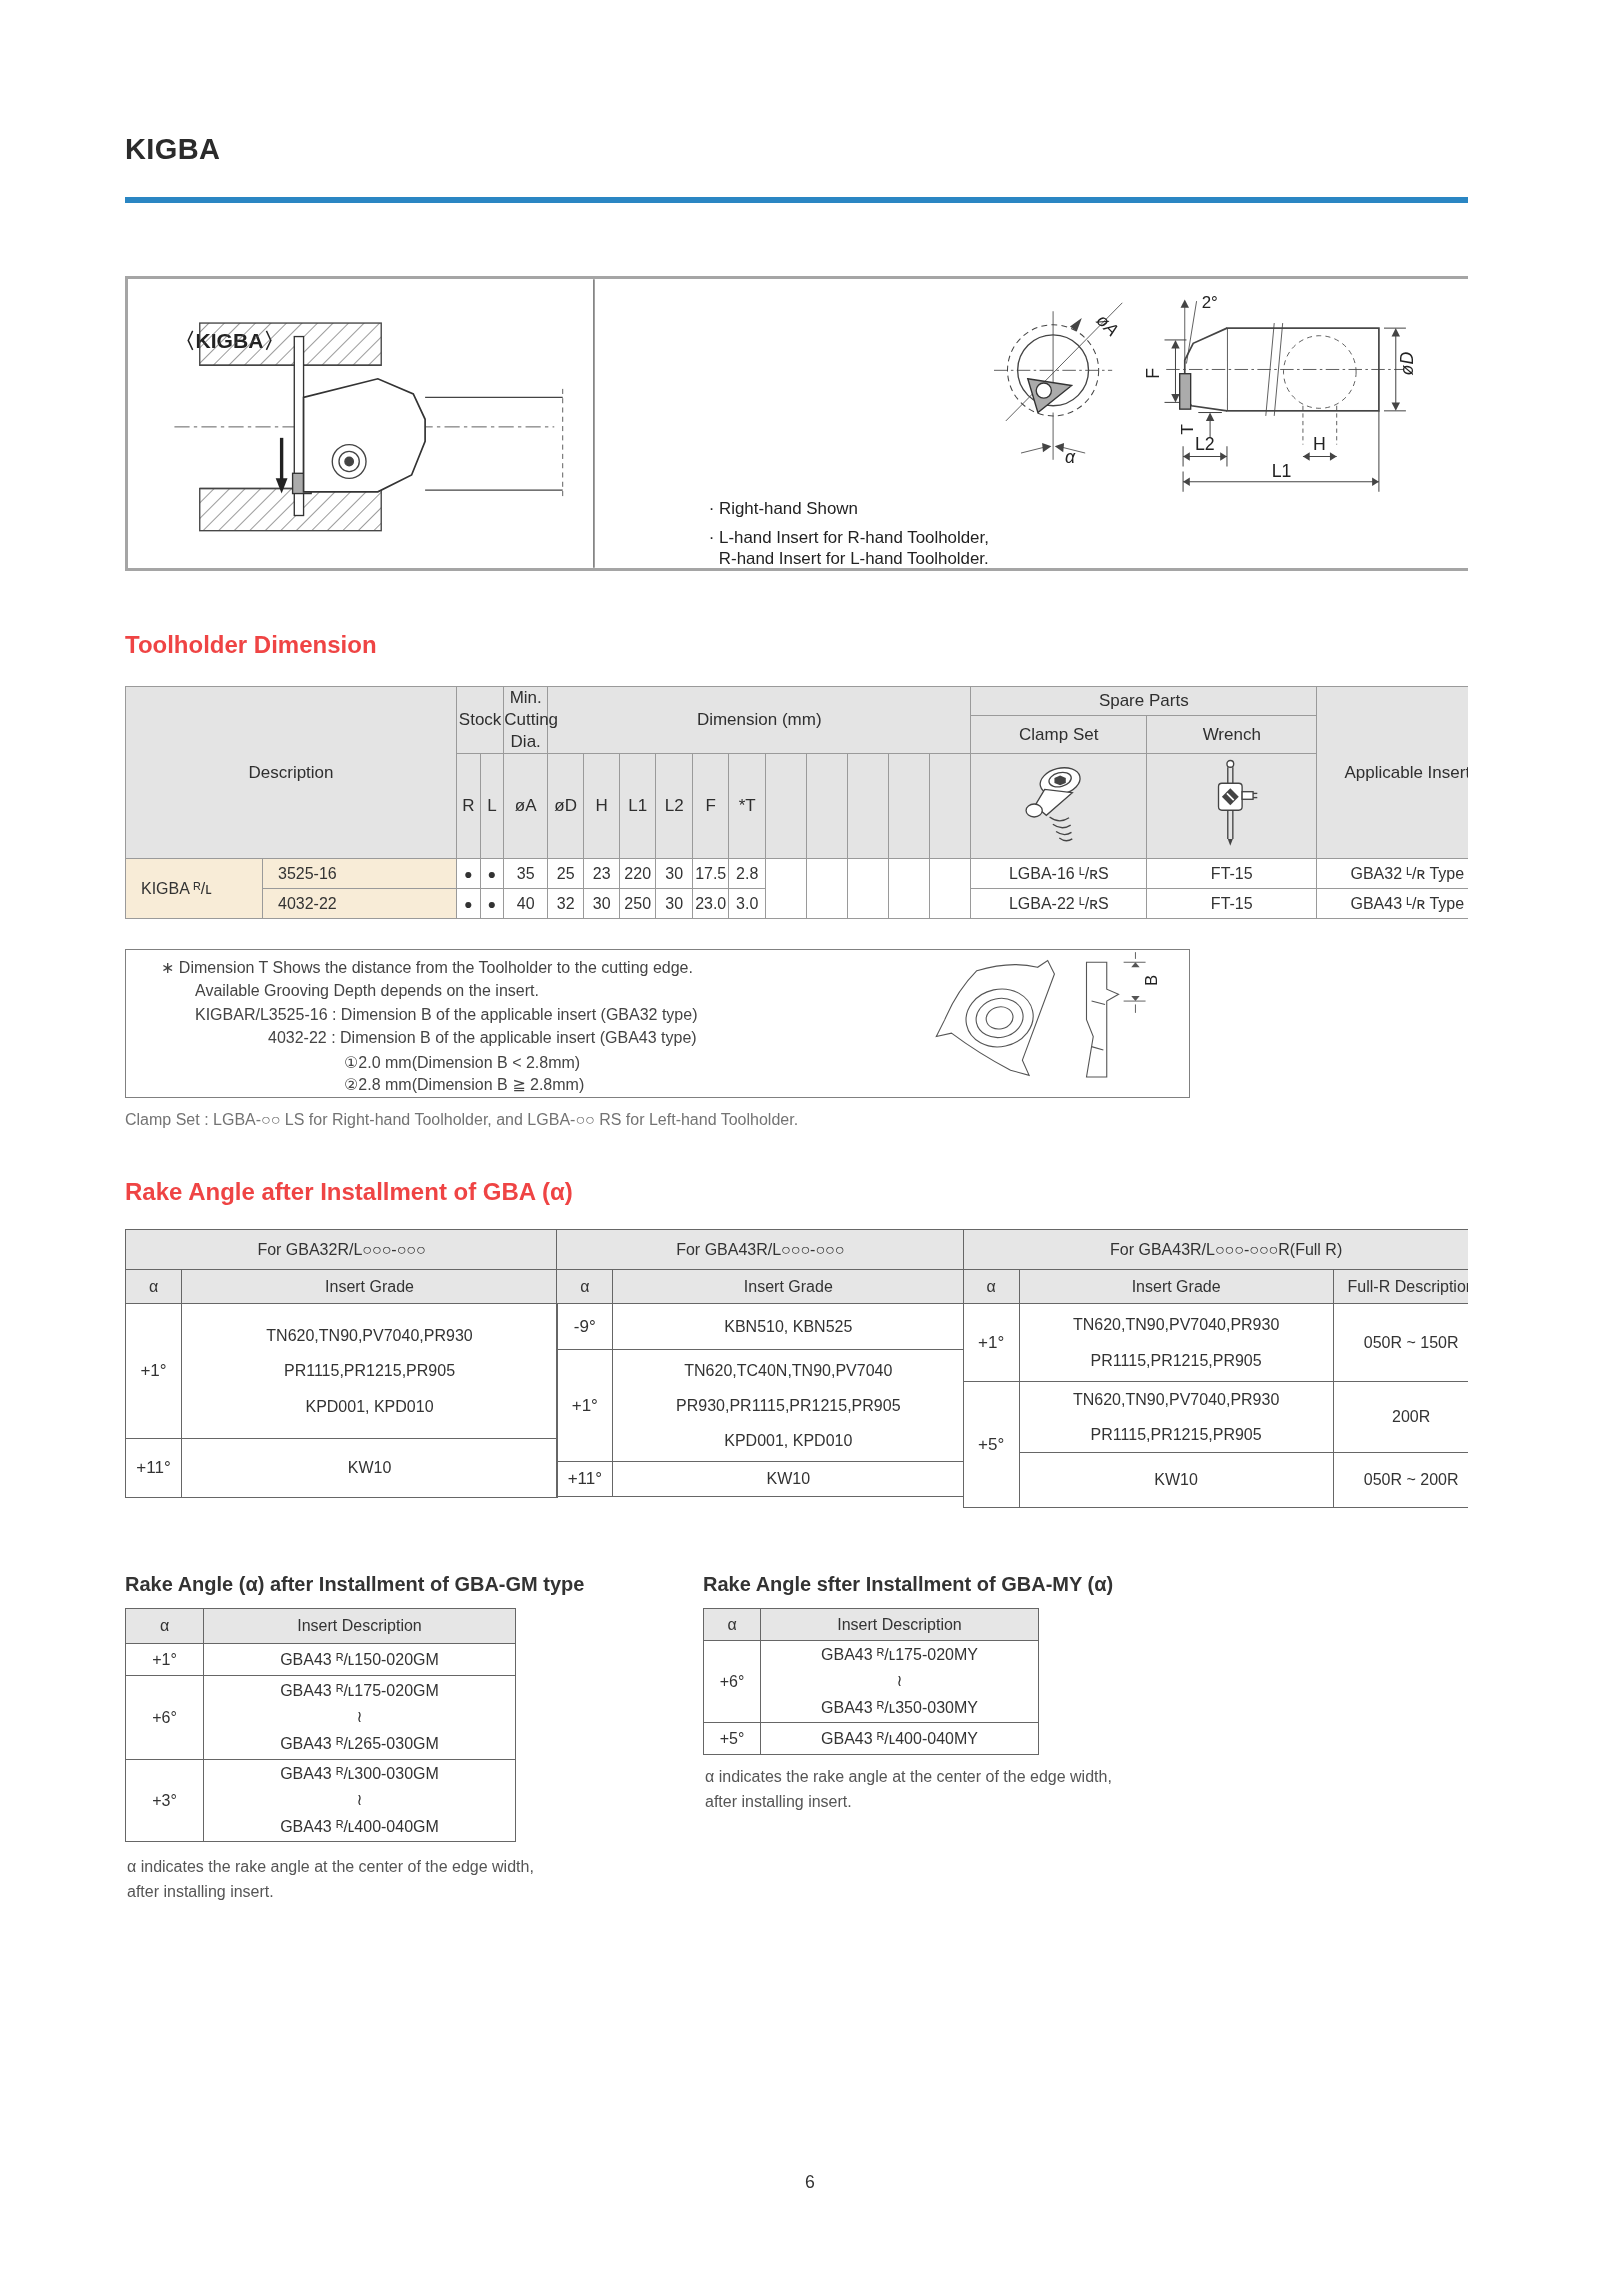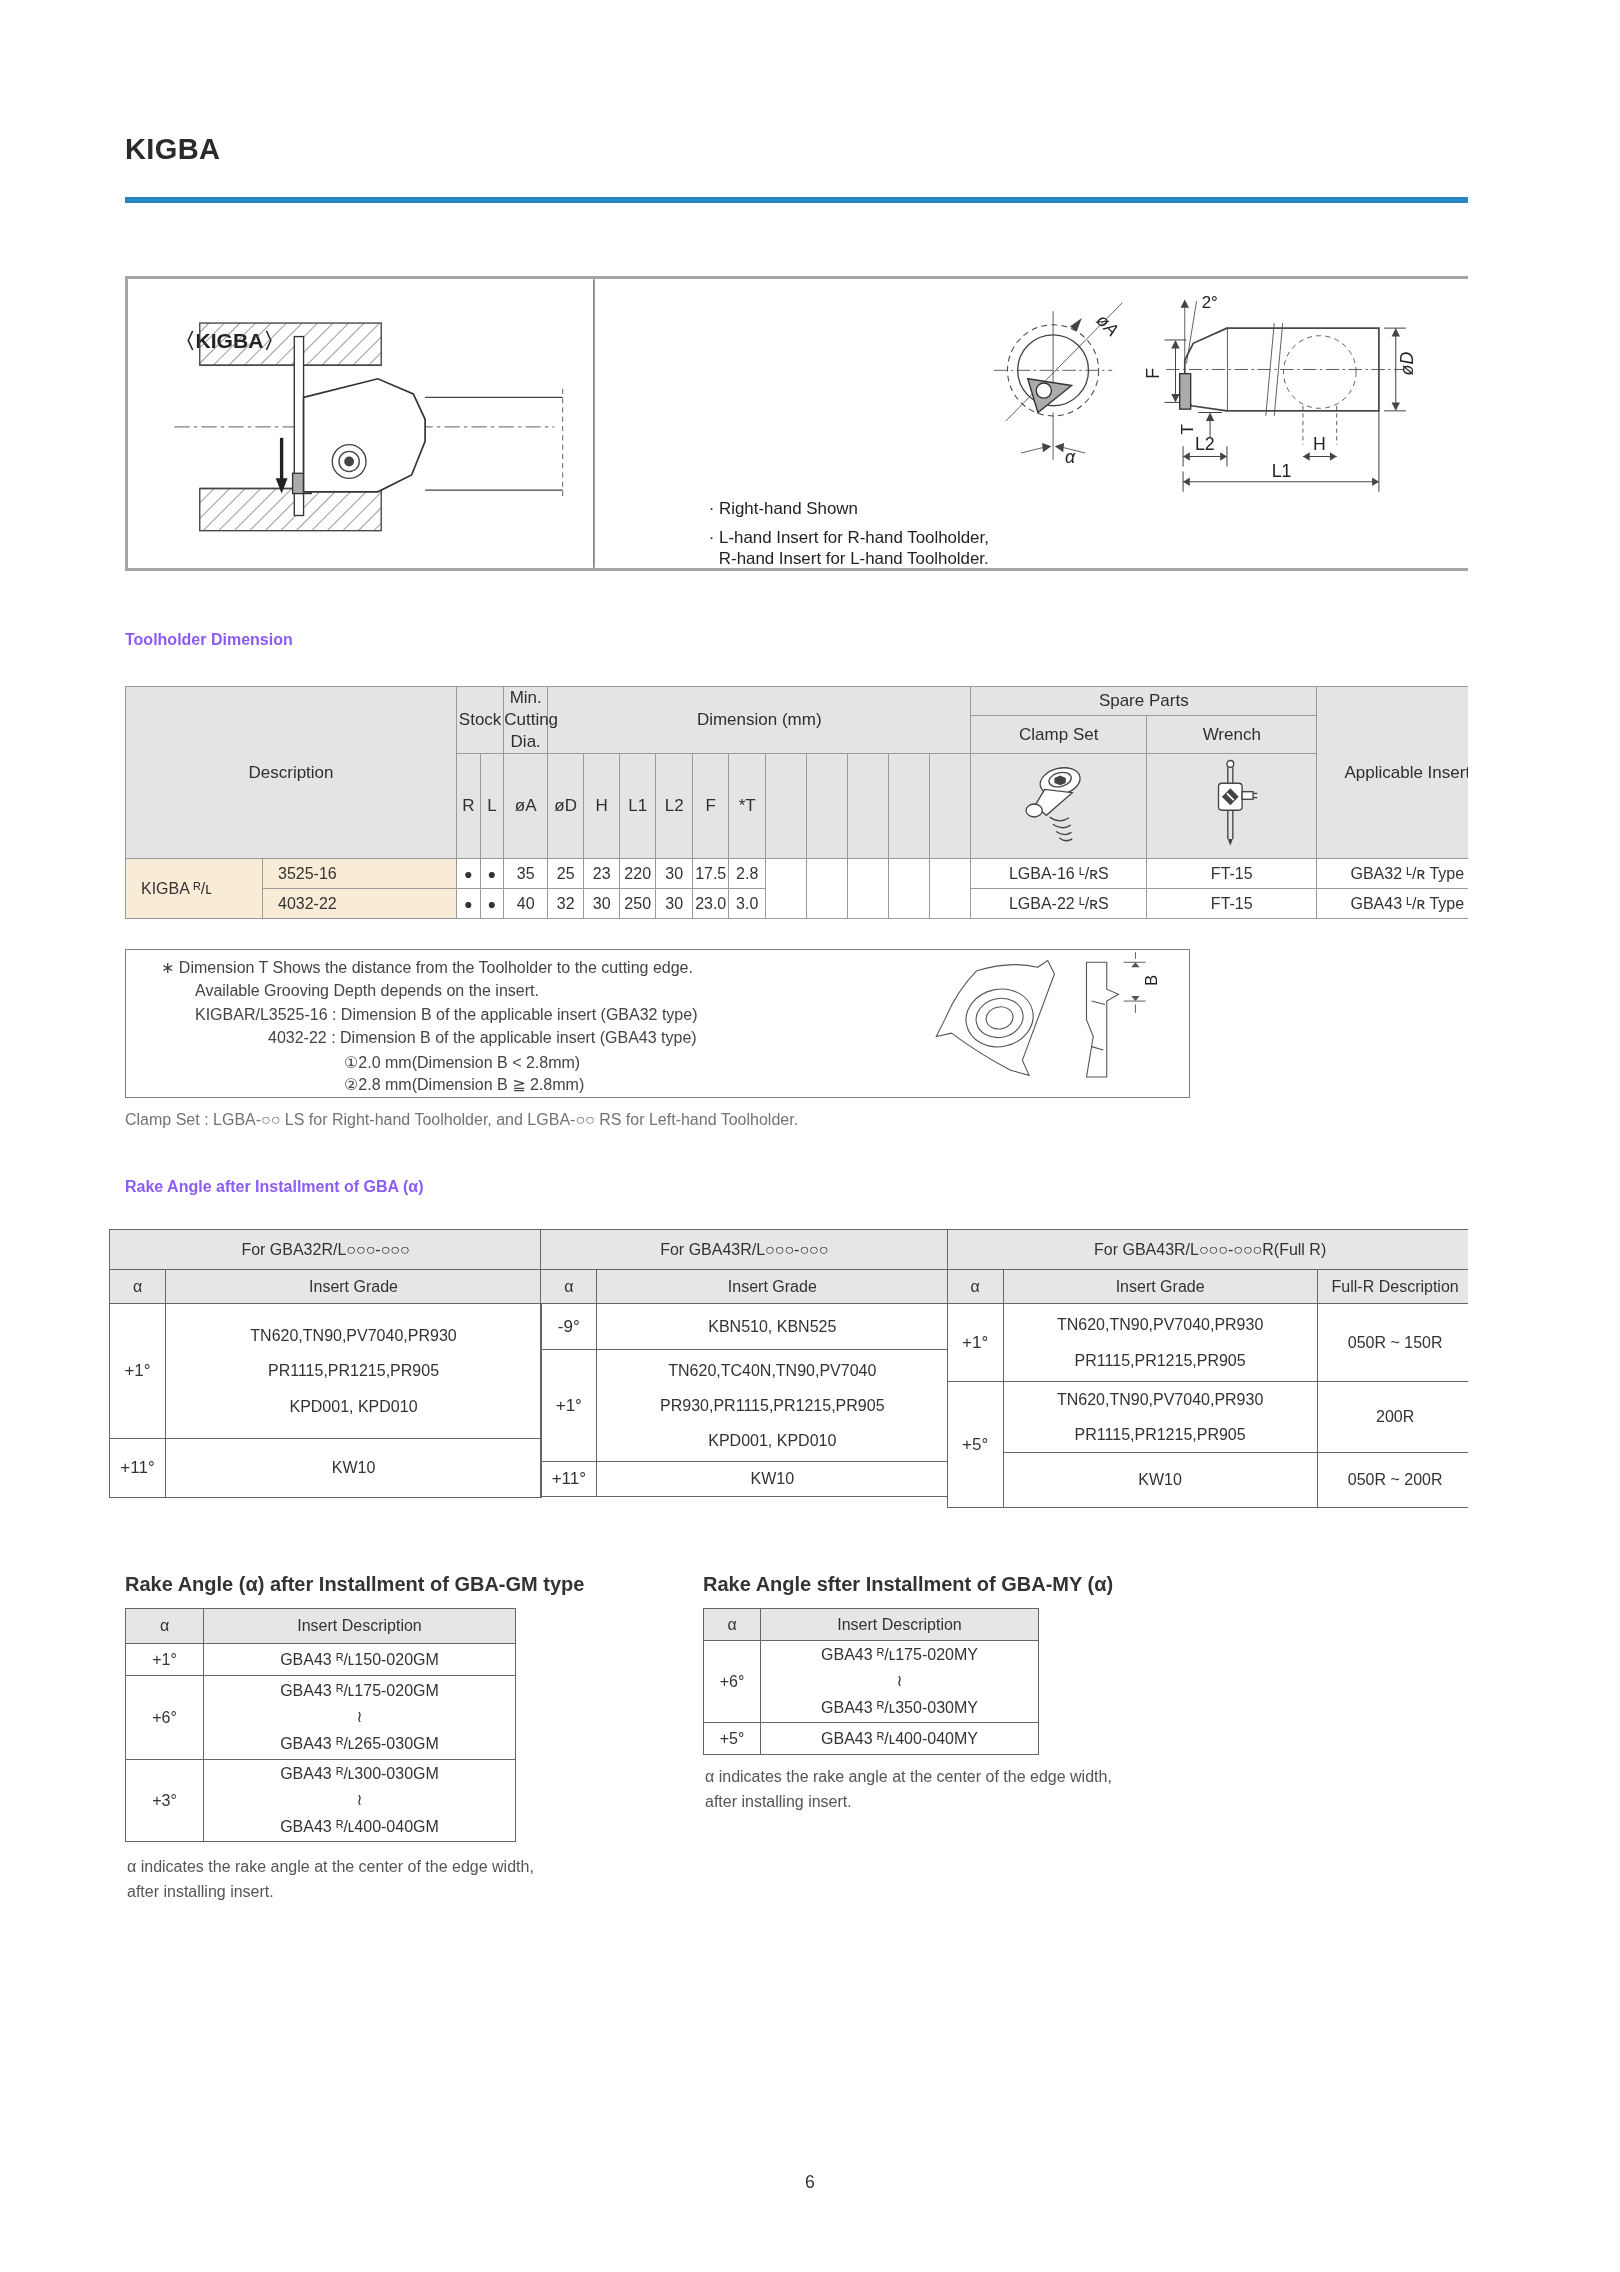--- a/index.html
+++ b/index.html
@@ -4,21 +4,21 @@
 <style>
   * { margin:0; padding:0; box-sizing:border-box; }
   html,body { background:#ffffff; }
   body { font-family:"Liberation Sans","DejaVu Sans",sans-serif; color:#333; }
   .page { position:relative; width:1468px; height:2273px; background:#fff; overflow:hidden; }
   .abs { position:absolute; }
 
   
   .main-title { font-size:29px; font-weight:700; color:#2b2b2b; letter-spacing:0.4px; }
   .blue-rule { background:#2a86c3; }
-  .sec-title { font-size:16px; font-weight:700; color:#8b5cf6; }
+  .sec-title { font-size:24px; font-weight:700; color:#ef4444; }
   .sub-title { font-size:20px; font-weight:700; color:#333; }
 
   
   .diagram-box { border:3.4px solid #a5a5a5; background:#fff; }
 
   
   table { border-collapse:collapse; table-layout:fixed; }
   .dim-table { width:1371px; font-size:16px; }
   .dim-table th, .dim-table td { border:0.8px solid #9a9a9a; text-align:center; vertical-align:middle; font-weight:400; padding:0; }
   .dim-table { border:1.7px solid #6b6b6b; }
@@ -327,21 +327,21 @@
         <polygon points="261,52 271,52 266,58" fill="#555" stroke="none"></polygon>
       </g>
       <text x="292" y="40" font-size="20" transform="rotate(-90 292 40)">B</text>
     </svg>
   </div>
 
   <div class="abs clamp-note" style="left:125px; top:1111px;">Clamp Set : LGBA-○○ LS for Right-hand Toolholder, and LGBA-○○ RS for Left-hand Toolholder.</div>
 
   <div class="abs sec-title" style="left:125px; top:1178px;">Rake Angle after Installment of GBA (α)</div>
 
-  <div class="abs rake-wrap" style="left:109px; top:1229px;">
+  <div class="abs rake-wrap" style="left:125px; top:1229px;">
 
     <table class="rake-t" style="width:432px;">
       <colgroup>
           <col style="width:56px">
           <col style="width:376px">
         </colgroup>
       <tbody>
           <tr>
             <th class="gt" colspan="2">For GBA32R/L○○○-○○○</th>
           </tr>

